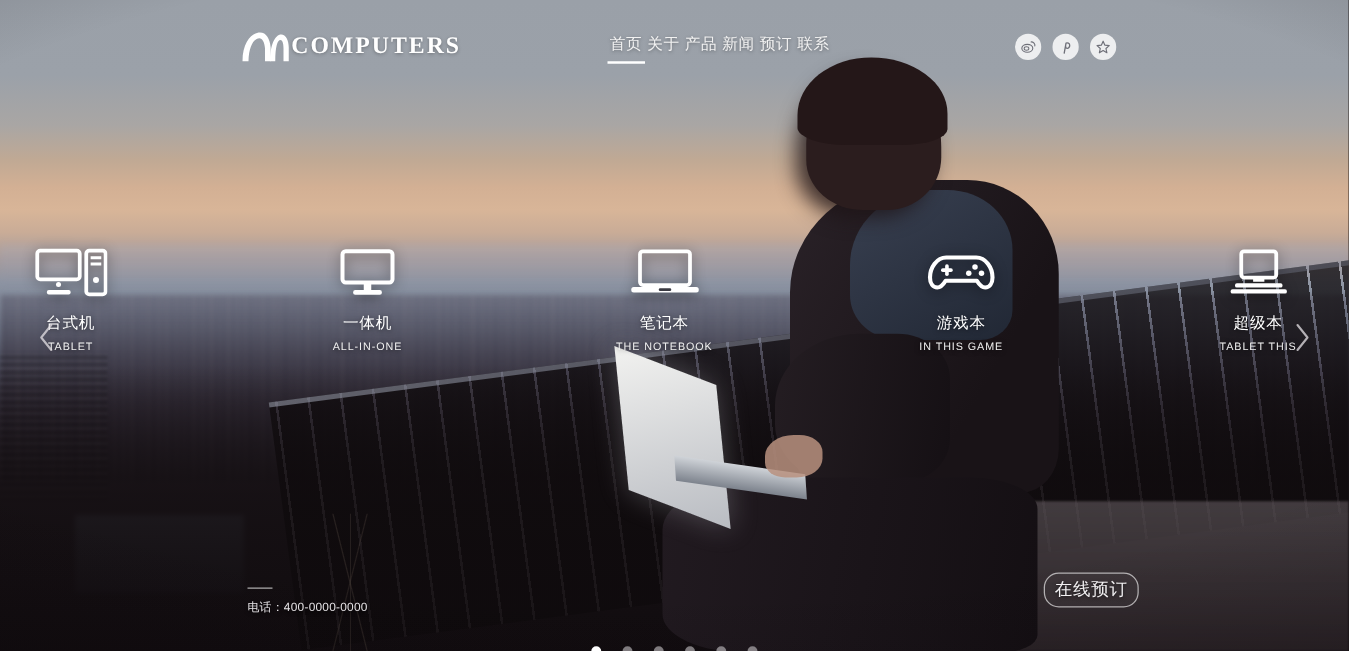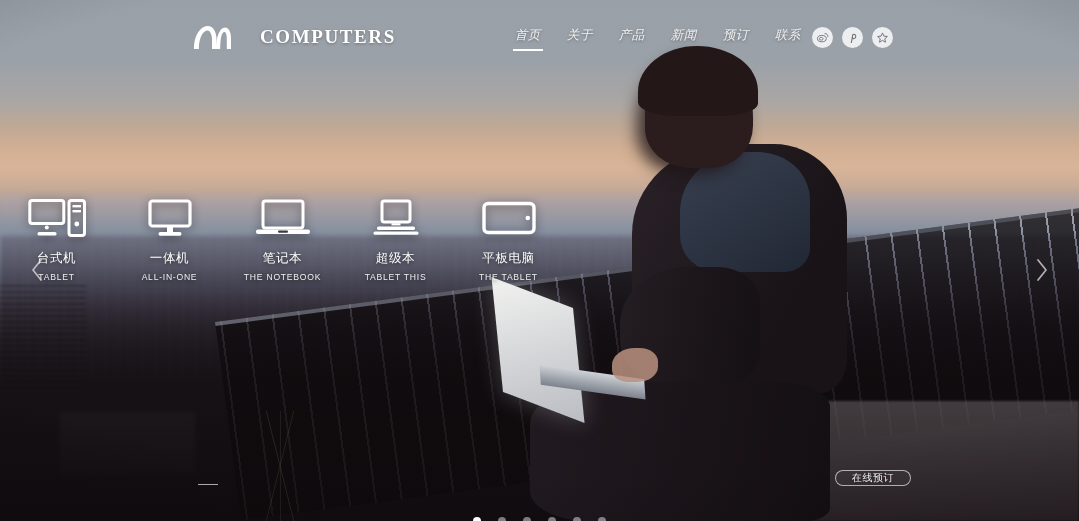--- a/index.html
+++ b/index.html
@@ -148,50 +148,50 @@
   .vignette {
     position:absolute; inset:0; pointer-events:none;
     background:radial-gradient(125% 95% at 50% 42%, rgba(0,0,0,0) 52%, rgba(10,6,10,.45) 100%);
   }
 
   
   .header {
     position:absolute; left:0; top:0; width:100%; height:74px;
     display:flex; align-items:center; z-index:20;
   }
-  .brand { display:flex; align-items:center; gap:28px; margin-left:192px; }
+  .brand { display:flex; align-items:center; gap:1px; margin-left:192px; }
   .brand-mark { width:40px; height:26px; display:block; }
   .brand-text {
     font-family:"Liberation Serif","DejaVu Serif",serif;
     font-size:19px; letter-spacing:1.6px; color:#fff; font-weight:700;
     text-shadow:0 1px 3px rgba(0,0,0,.3);
   }
-  .nav { display:flex; align-items:center; gap:22px; margin-left:117px;font-style:italic; }
+  .nav { display:flex; align-items:center; margin-left:117px; }
   .nav-item {
     position:relative; color:#f2f2f2; font-size:12.5px; letter-spacing:.5px;
     padding:3px 2px 7px; cursor:pointer; white-space:nowrap;
     text-shadow:0 1px 3px rgba(0,0,0,.35);
   }
   .nav-item.active::after {
     content:""; position:absolute; left:0; right:0; bottom:0;
     height:1.5px; background:#fff;
   }
   .socials { display:flex; align-items:center; gap:9px; margin-left:auto; margin-right:186px; }
   .soc {
     width:21px; height:21px; border-radius:50%;
     background:rgba(255,255,255,.82);
     display:flex; align-items:center; justify-content:center;
     cursor:pointer;
   }
   .soc svg { display:block; }
 
   
   .cats {
-    position:absolute; left:0; right:0; top:192px; z-index:15;
-    display:flex; justify-content:flex-start; gap:0;
+    position:absolute; left:0; right:16px; top:192px; z-index:15;
+    display:flex; justify-content:space-between; gap:0;
   }
   .cat {
     width:113px; display:flex; flex-direction:column; align-items:center;
     cursor:pointer; text-align:center;
   }
   .cat-ico { height:46px; display:flex; align-items:flex-end; justify-content:center; }
   .cat-ico svg { display:block; filter:drop-shadow(0 2px 5px rgba(0,0,0,.45)); }
   .cat-cn {
     margin-top:12px; color:#ffffff; font-size:12.5px; letter-spacing:.6px;
     text-shadow:0 1px 4px rgba(0,0,0,.55);
@@ -219,23 +219,23 @@
   }
   .contact-line {
     color:#e6e3e6; font-size:9.5px; line-height:14px; letter-spacing:.2px;
     white-space:nowrap; text-shadow:0 1px 3px rgba(0,0,0,.7);
   }
   .contact-line .sep { display:inline-block; width:24px; }
 
   
   .book-btn {
     position:absolute; right:168px; bottom:35px; z-index:18;
-    width:76px; height:16px; border:1px solid rgba(255,255,255,.62);
+    width:76px; height:28px; border:1px solid rgba(255,255,255,.62);
     border-radius:12px; display:flex; align-items:center; justify-content:center;
-    color:#f2f0f2; font-size:10px; letter-spacing:.6px; cursor:pointer;
+    color:#f2f0f2; font-size:14px; letter-spacing:.6px; cursor:pointer;
     background:rgba(255,255,255,.03);
     text-shadow:0 1px 3px rgba(0,0,0,.6);
   }
 
   
   .dots {
     position:absolute; left:0; right:0; bottom:-4px; z-index:19;
     display:flex; justify-content:center; gap:17px;
   }
   .dot {
@@ -355,60 +355,67 @@
         <svg width="58" height="40" viewBox="0 0 58 40">
           <rect x="9" y="3" width="40" height="27" rx="2.4" fill="none" stroke="#fff" stroke-width="3"></rect>
           <rect x="2" y="31.5" width="54" height="4.5" rx="2" fill="#fff"></rect>
           <rect x="24" y="32.6" width="10" height="2.2" rx="1.1" fill="#3a3a42"></rect>
         </svg>
       </span>
       <span class="cat-cn">笔记本</span>
       <span class="cat-en">THE NOTEBOOK</span>
     </div>
 
+    <div class="cat">
+      <span class="cat-ico">
+        <svg width="58" height="40" viewBox="0 0 58 40">
+          <path d="M17 8 H41 C48.5 8 54 16 54 24 C54 29 51.5 32 48.2 32
+                   C45 32 43.2 29.4 41.5 26.6 H16.5 C14.8 29.4 13 32 9.8 32
+                   C6.5 32 4 29 4 24 C4 16 9.5 8 17 8 Z" fill="none" stroke="#fff" stroke-width="3.3" stroke-linejoin="round"></path>
+          <rect x="12.8" y="16.6" width="9.4" height="2.9" rx="1.4" fill="#fff"></rect>
+          <rect x="16.1" y="13.3" width="2.9" height="9.4" rx="1.4" fill="#fff"></rect>
+          <circle cx="40" cy="15.6" r="2.2" fill="#fff"></circle>
+          <circle cx="45.2" cy="20.6" r="2.2" fill="#fff"></circle>
+          <circle cx="35" cy="20.6" r="2.2" fill="#fff"></circle>
+        </svg>
+      </span>
+      <span class="cat-cn">游戏本</span>
+      <span class="cat-en">IN THIS GAME</span>
+    </div>
 
     <div class="cat">
       <span class="cat-ico">
         <svg width="58" height="40" viewBox="0 0 58 40">
           <rect x="15" y="3" width="28" height="21" rx="2.2" fill="none" stroke="#fff" stroke-width="3"></rect>
           <rect x="24.5" y="25.2" width="9" height="2.2" fill="#fff"></rect>
           <rect x="10" y="28.6" width="38" height="3.4" rx="1.5" fill="#fff"></rect>
           <rect x="6.5" y="33.4" width="45" height="3.4" rx="1.5" fill="#fff"></rect>
         </svg>
       </span>
       <span class="cat-cn">超级本</span>
       <span class="cat-en">TABLET THIS</span>
     </div>
 
-    <div class="cat">
-      <span class="cat-ico">
-        <svg width="58" height="40" viewBox="0 0 58 40">
-          <rect x="4" y="5.5" width="50" height="29" rx="4" fill="none" stroke="#fff" stroke-width="3.4"></rect>
-          <circle cx="47.8" cy="20" r="2.3" fill="#fff"></circle>
-        </svg>
-      </span>
-      <span class="cat-cn">平板电脑</span>
-      <span class="cat-en">THE TABLET</span>
-    </div>
 
   </div>
 
   <div class="arrow arrow-left">
     <svg width="14" height="24" viewBox="0 0 14 24">
       <path d="M11 2 L3 12 L11 22" fill="none" stroke="#e6e2e6" stroke-width="1.7" stroke-linecap="round" stroke-linejoin="round"></path>
     </svg>
   </div>
   <div class="arrow arrow-right">
     <svg width="14" height="24" viewBox="0 0 14 24">
       <path d="M3 2 L11 12 L3 22" fill="none" stroke="#e6e2e6" stroke-width="1.7" stroke-linecap="round" stroke-linejoin="round"></path>
     </svg>
   </div>
 
   <div class="contact">
     <div class="contact-rule"></div>
+    <div class="contact-line">电话：400-0000-0000</div>
   </div>
 
   <div class="book-btn">在线预订</div>
 
   <div class="dots">
     <span class="dot active"></span>
     <span class="dot"></span>
     <span class="dot"></span>
     <span class="dot"></span>
     <span class="dot"></span>

